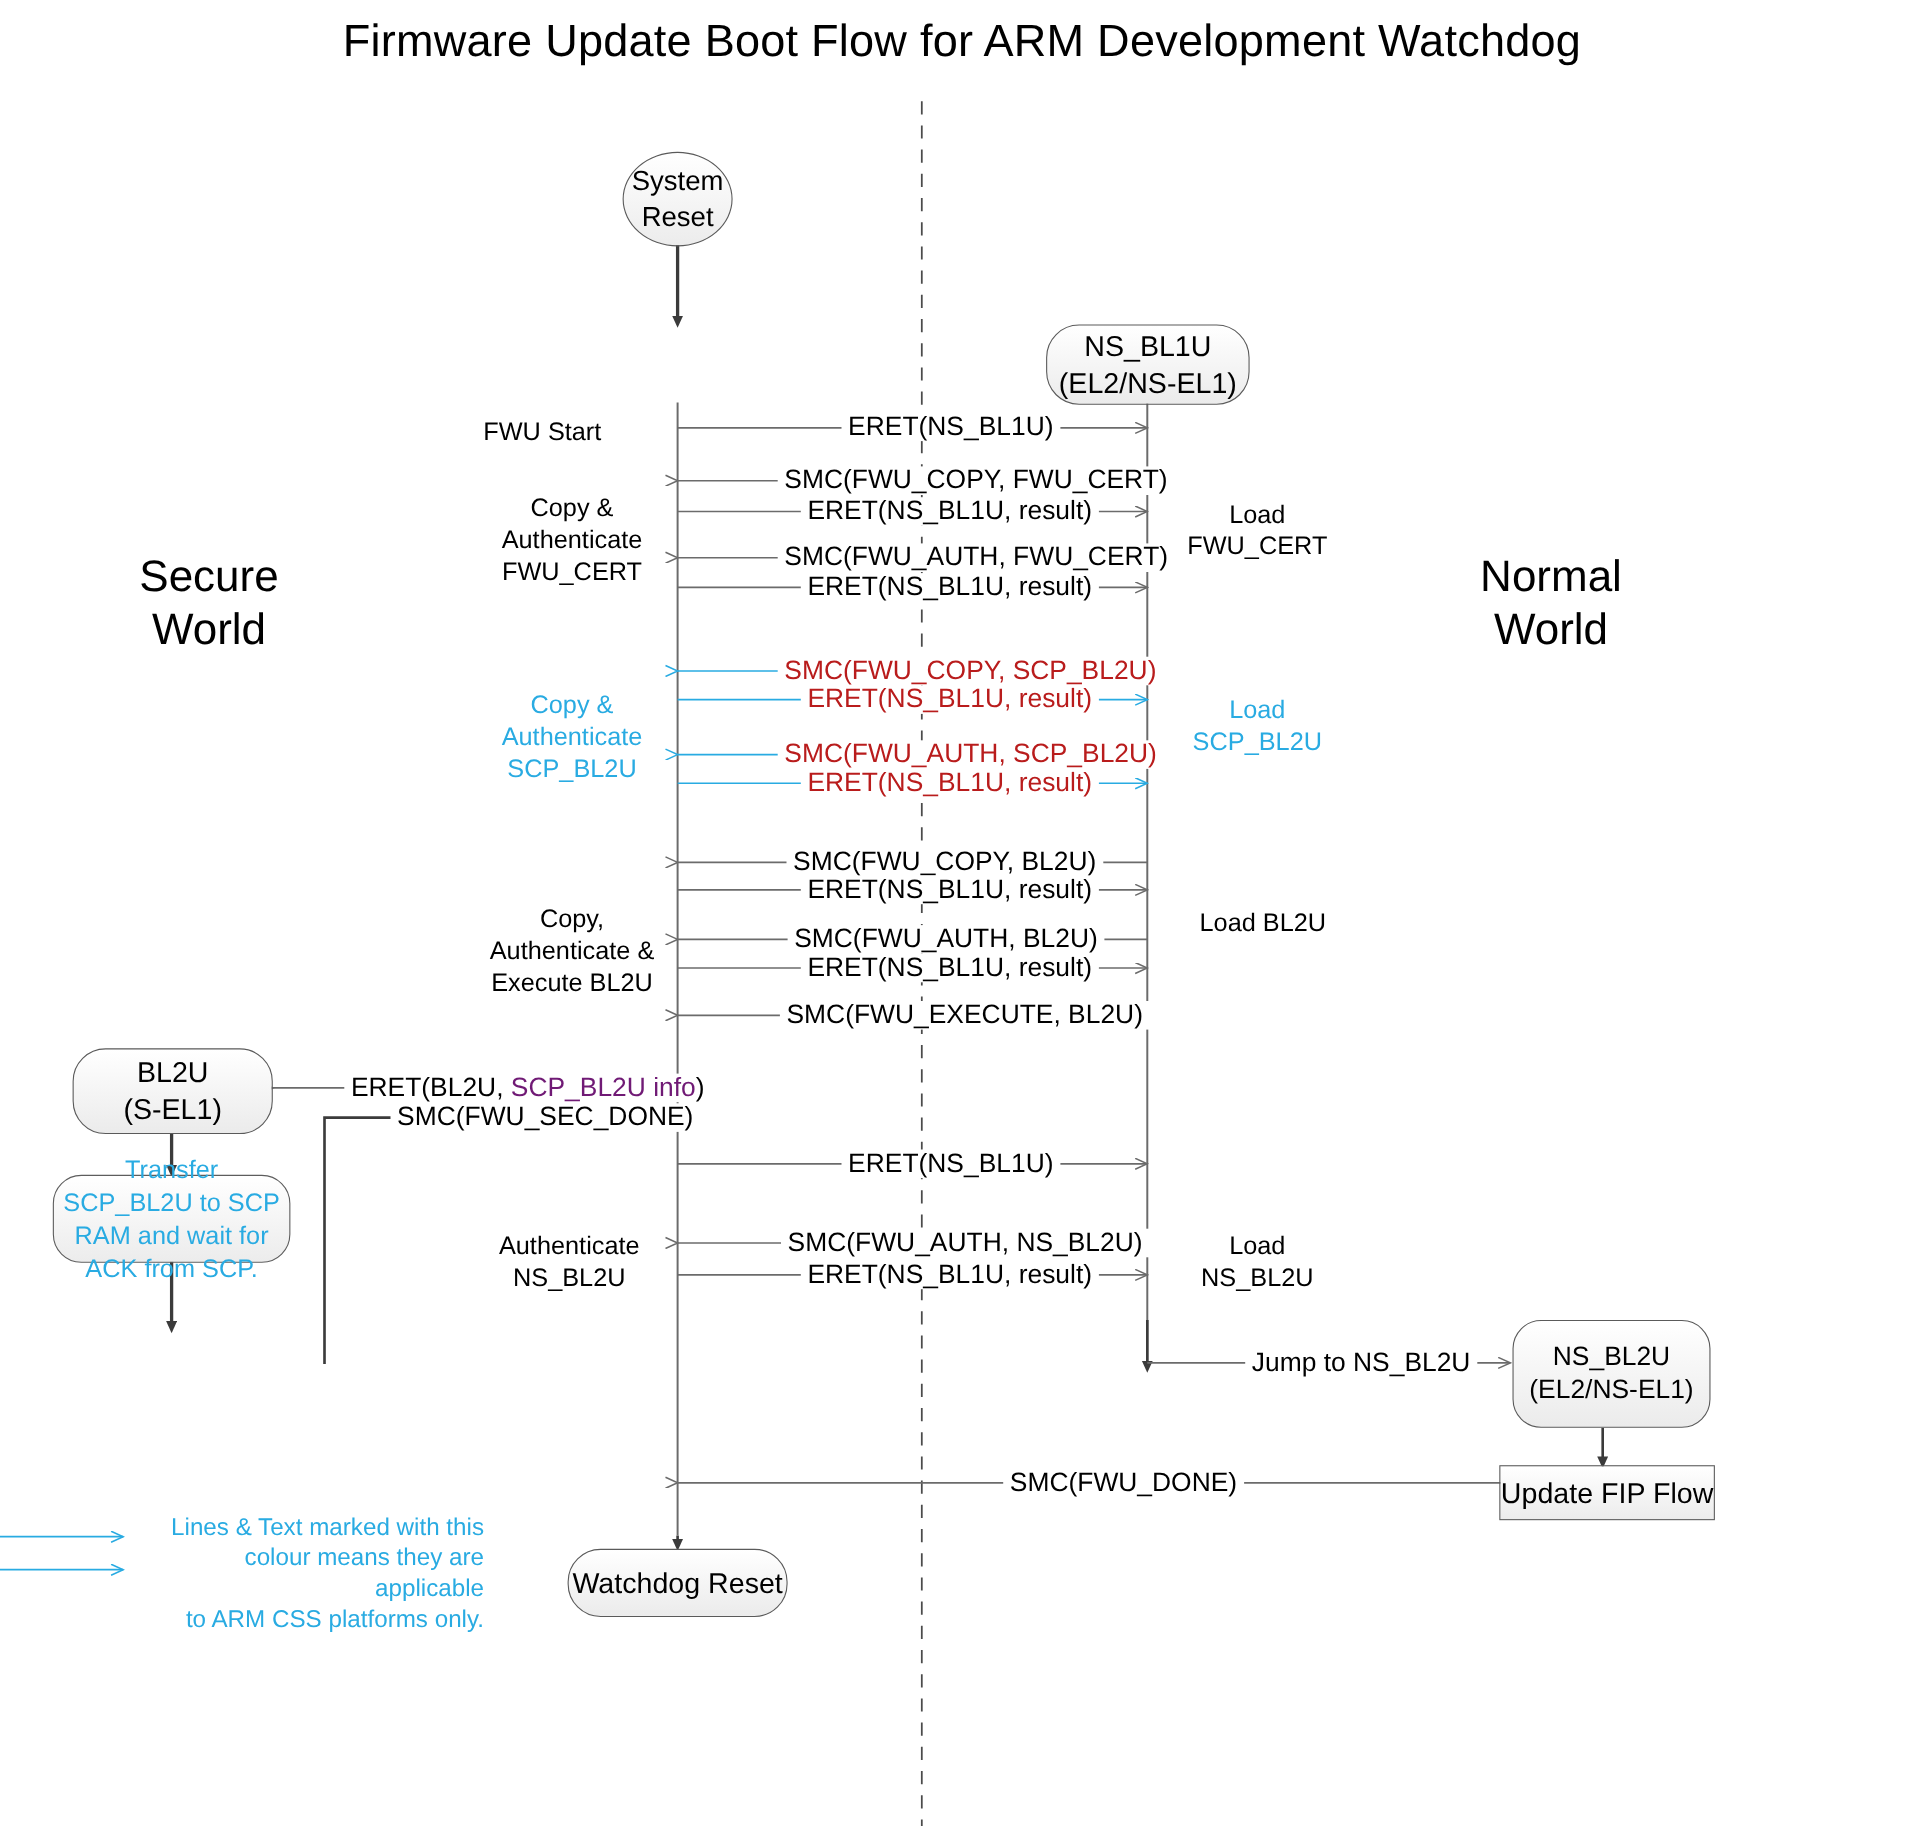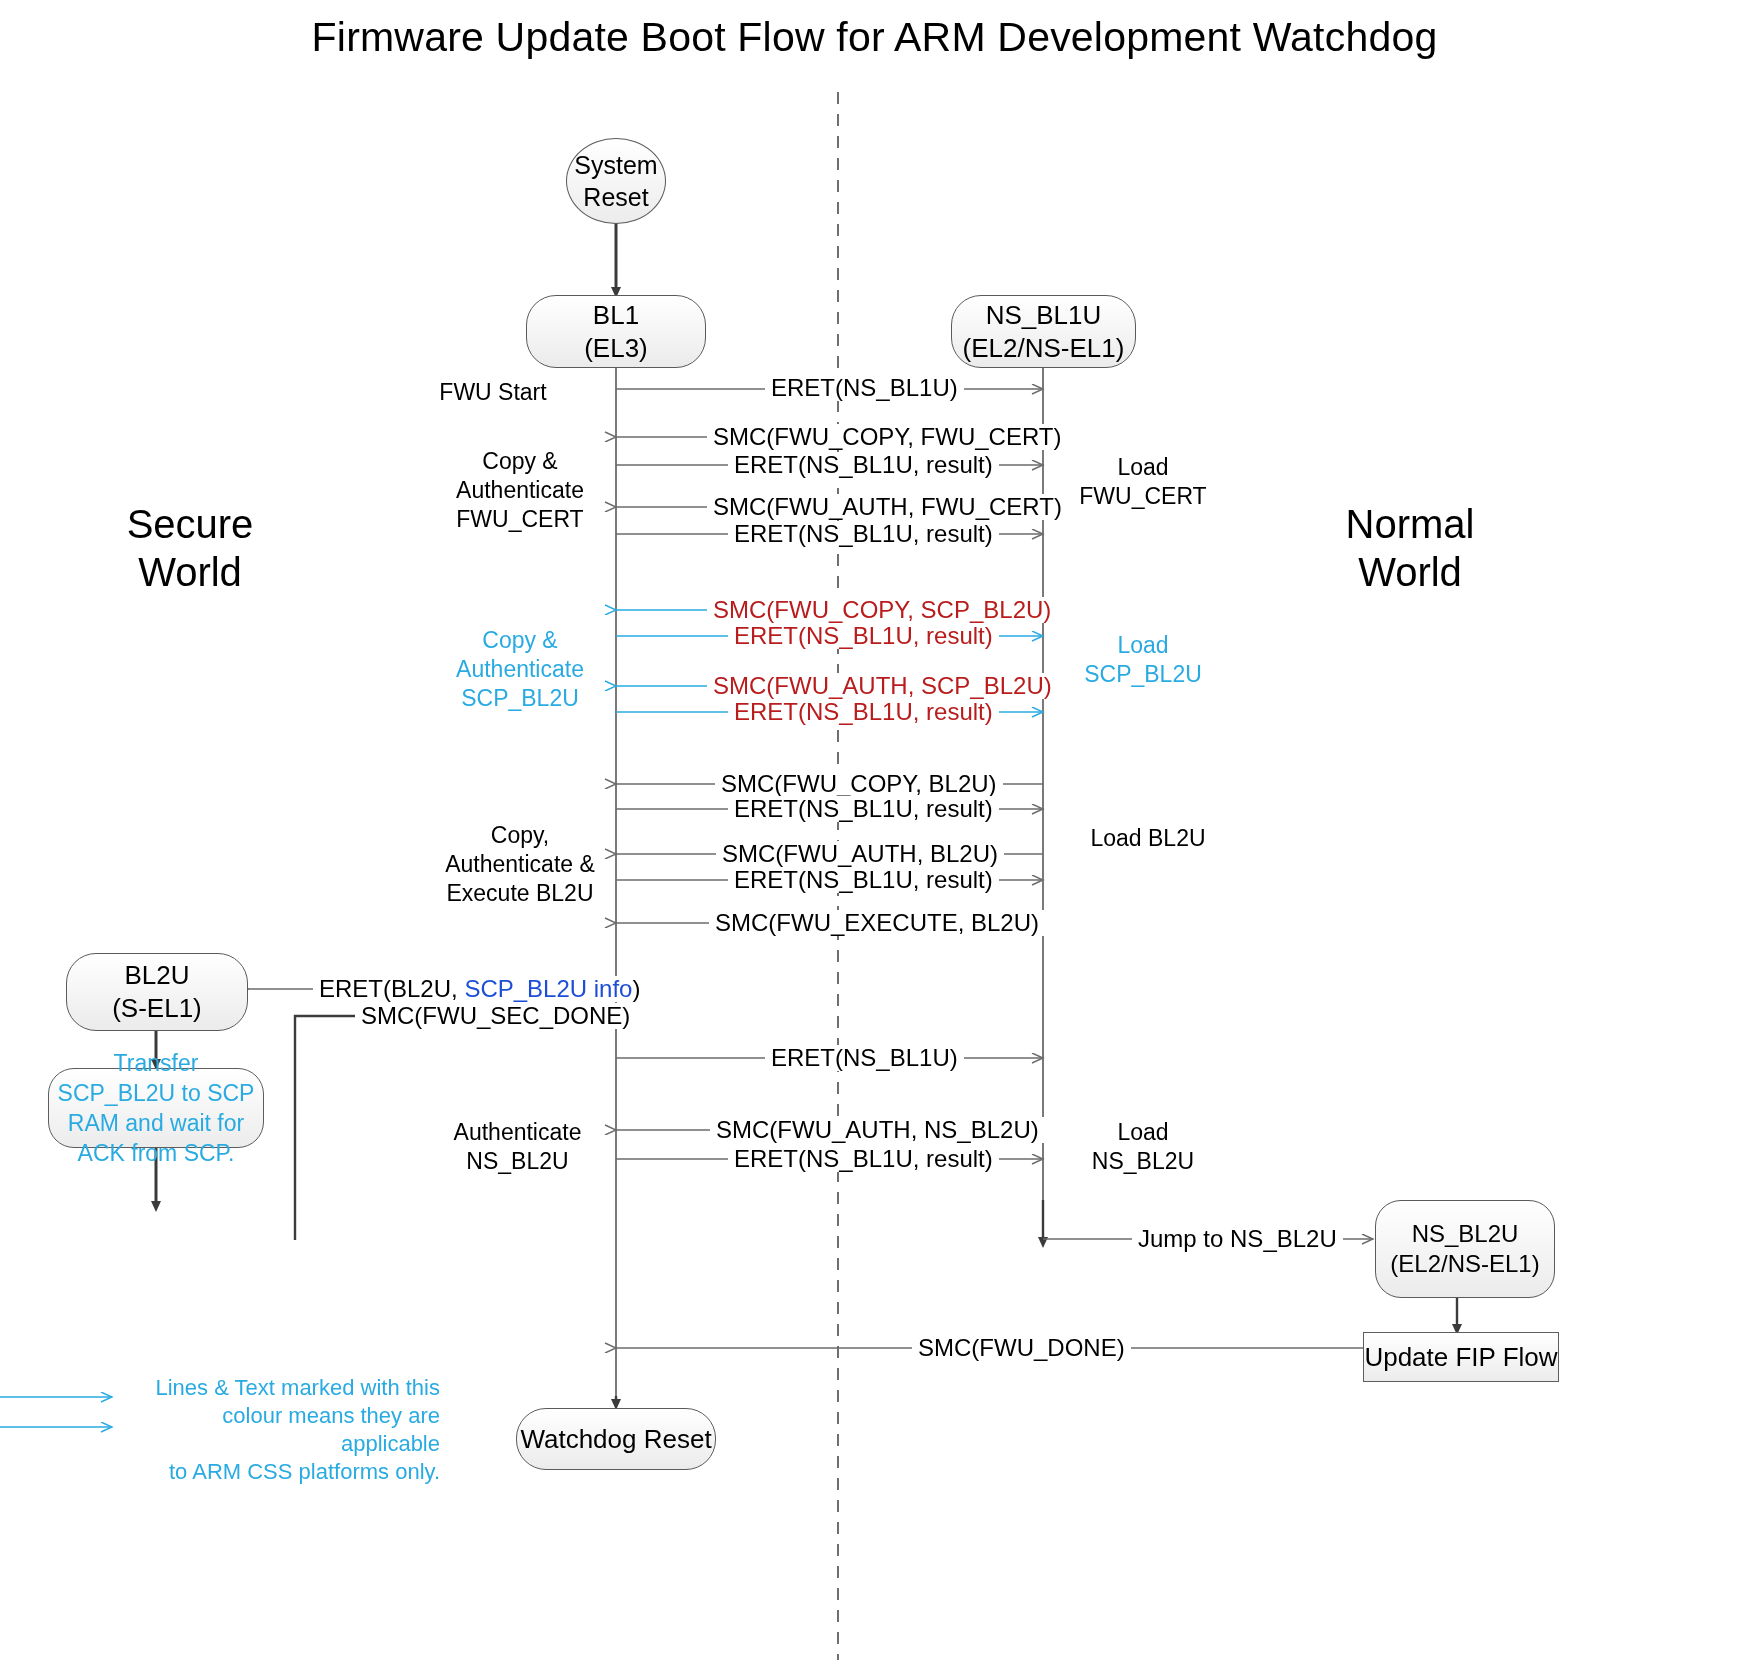--- a/index.html
+++ b/index.html
@@ -172,24 +172,20 @@
   <div class="world" style="left:60px;top:500px;width:260px;"><span style="white-space:pre-line;">Secure
 World</span></div>
   <div class="world" style="left:1275px;top:500px;width:270px;"><span style="white-space:pre-line;">Normal
 World</span></div>
 
   <div class="ellipse" style="left:566px;top:138px;width:100px;height:86px;">
     <span>System</span>
     <span>Reset</span>
   </div>
 
-  <div class="node" style="left:526px;top:295px;width:180px;height:73px;">
-    <span>BL1</span>
-    <span>(EL3)</span>
-  </div>
 
   <div class="node" style="left:951px;top:295px;width:185px;height:73px;">
     <span>NS_BL1U</span>
     <span>(EL2/NS-EL1)</span>
   </div>
 
   <div class="node" style="left:66px;top:953px;width:182px;height:78px;">
     <span>BL2U</span>
     <span>(S-EL1)</span>
   </div>
@@ -223,21 +219,21 @@
   <div class="msg blue" style="left:707px;top:673px;">SMC(FWU_AUTH, SCP_BL2U)</div>
   <div class="msg blue" style="left:728px;top:699px;">ERET(NS_BL1U, result)</div>
 
   <div class="msg" style="left:715px;top:771px;">SMC(FWU_COPY, BL2U)</div>
   <div class="msg" style="left:728px;top:796px;">ERET(NS_BL1U, result)</div>
   <div class="msg" style="left:716px;top:841px;">SMC(FWU_AUTH, BL2U)</div>
   <div class="msg" style="left:728px;top:867px;">ERET(NS_BL1U, result)</div>
   <div class="msg" style="left:709px;top:910px;">SMC(FWU_EXECUTE, BL2U)</div>
 
   <div class="msg" style="left:313px;top:976px;">
-    <span>ERET(BL2U, </span><span class="blue" style="color:#1d4ed8;">SCP_BL2U info</span><span>)</span>
+    <span>ERET(BL2U, </span><span class="blue" style="color:#701a75;">SCP_BL2U info</span><span>)</span>
   </div>
 
   <div class="msg" style="left:355px;top:1003px;">SMC(FWU_SEC_DONE)</div>
   <div class="msg" style="left:765px;top:1045px;">ERET(NS_BL1U)</div>
   <div class="msg" style="left:710px;top:1117px;">SMC(FWU_AUTH, NS_BL2U)</div>
   <div class="msg" style="left:728px;top:1146px;">ERET(NS_BL1U, result)</div>
   <div class="msg" style="left:1132px;top:1226px;">Jump to NS_BL2U</div>
   <div class="msg" style="left:912px;top:1335px;">SMC(FWU_DONE)</div>
 
   <div class="side" style="left:403px;top:378px;width:180px;">FWU Start</div>

